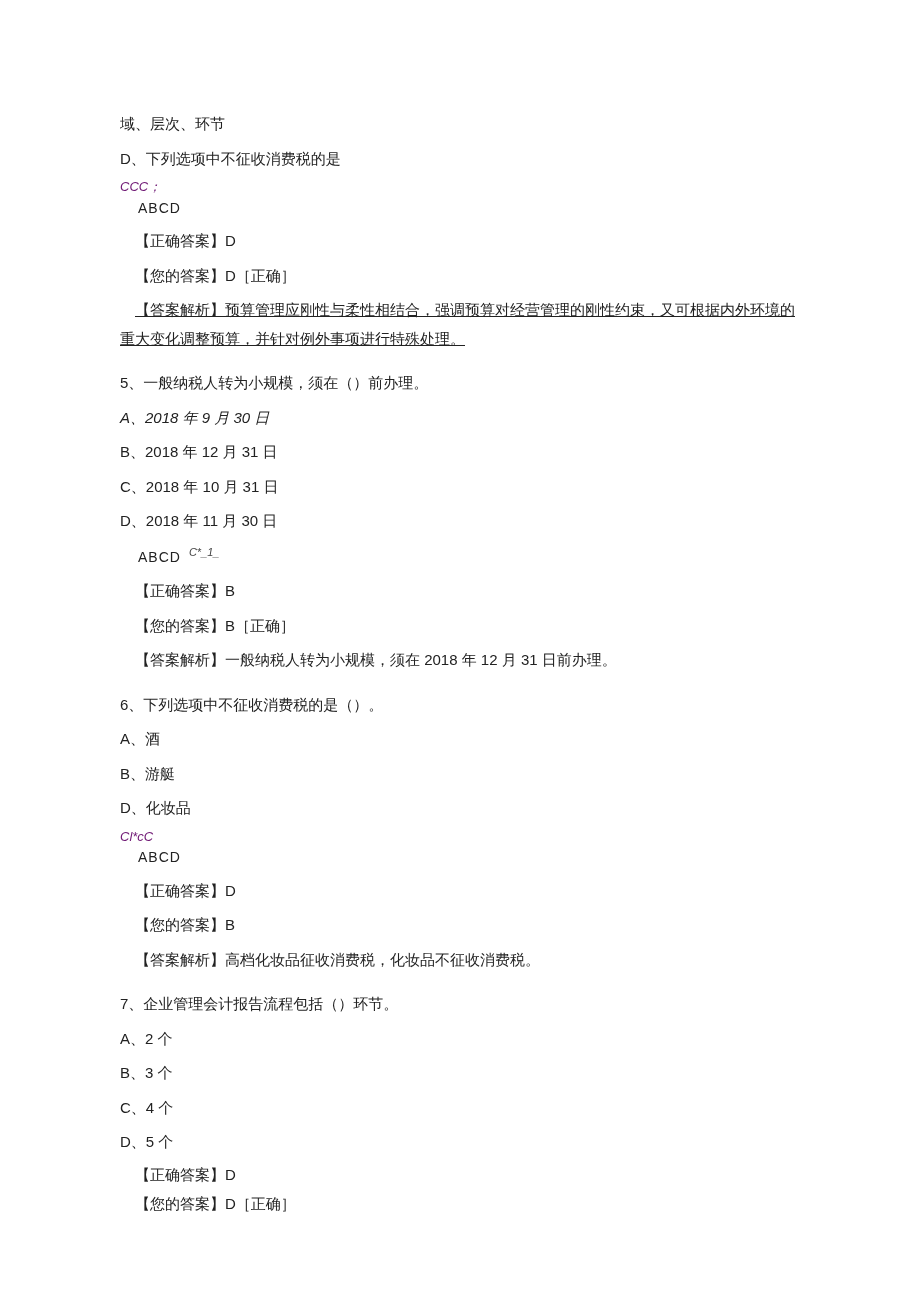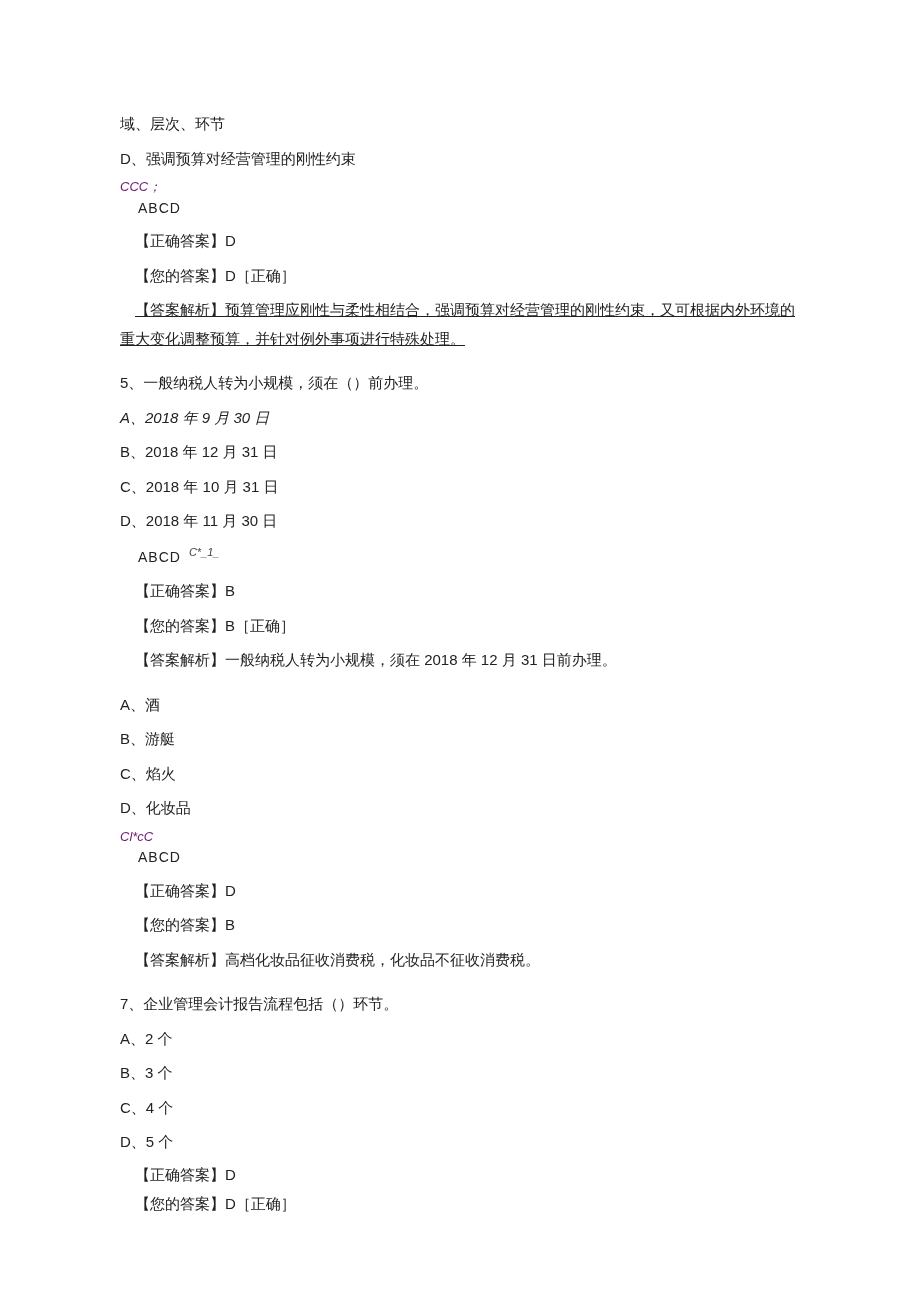--- a/index.html
+++ b/index.html
@@ -53,21 +53,21 @@
     margin-top: 6px;
   }
 </style>
 </head>
 <body>
 
 <div class="page">
 
   <div>
     <div class="block">域、层次、环节</div>
-    <div class="block">D、强调预算对经营管理的刚性约束</div>
+    <div class="block">D、下列选项中不征收消费税的是</div>
 
     <div class="radio-combo">
       <div class="radio-line">CCC；</div>
       <div class="radio-letters">ABCD</div>
     </div>
 
     <div class="block" style="text-indent:1em;">【正确答案】D</div>
     <div class="block" style="text-indent:1em;">【您的答案】D［正确］</div>
     <div class="block" style="text-indent:1em;text-decoration:underline;">【答案解析】预算管理应刚性与柔性相结合，强调预算对经营管理的刚性约束，又可根据内外环境的重大变化调整预算，并针对例外事项进行特殊处理。</div>
   </div>
@@ -82,23 +82,23 @@
     <div class="radio-combo">
       <span class="radio-letters">ABCD</span><span class="sup-note">C*_1_</span>
     </div>
 
     <div class="block" style="text-indent:1em;">【正确答案】B</div>
     <div class="block" style="text-indent:1em;">【您的答案】B［正确］</div>
     <div class="block" style="text-indent:1em;">【答案解析】一般纳税人转为小规模，须在 2018 年 12 月 31 日前办理。</div>
   </div>
 
   <div class="question-space">
+    <div class="block">6、下列选项中不征收消费税的是（）。</div>
     <div class="block">A、酒</div>
     <div class="block">B、游艇</div>
-    <div class="block">C、焰火</div>
     <div class="block">D、化妆品</div>
 
     <div class="radio-combo">
       <div class="radio-line">Cl*cC</div>
       <div class="radio-letters">ABCD</div>
     </div>
 
     <div class="block" style="text-indent:1em;">【正确答案】D</div>
     <div class="block" style="text-indent:1em;">【您的答案】B</div>
     <div class="block" style="text-indent:1em;">【答案解析】高档化妆品征收消费税，化妆品不征收消费税。</div>

